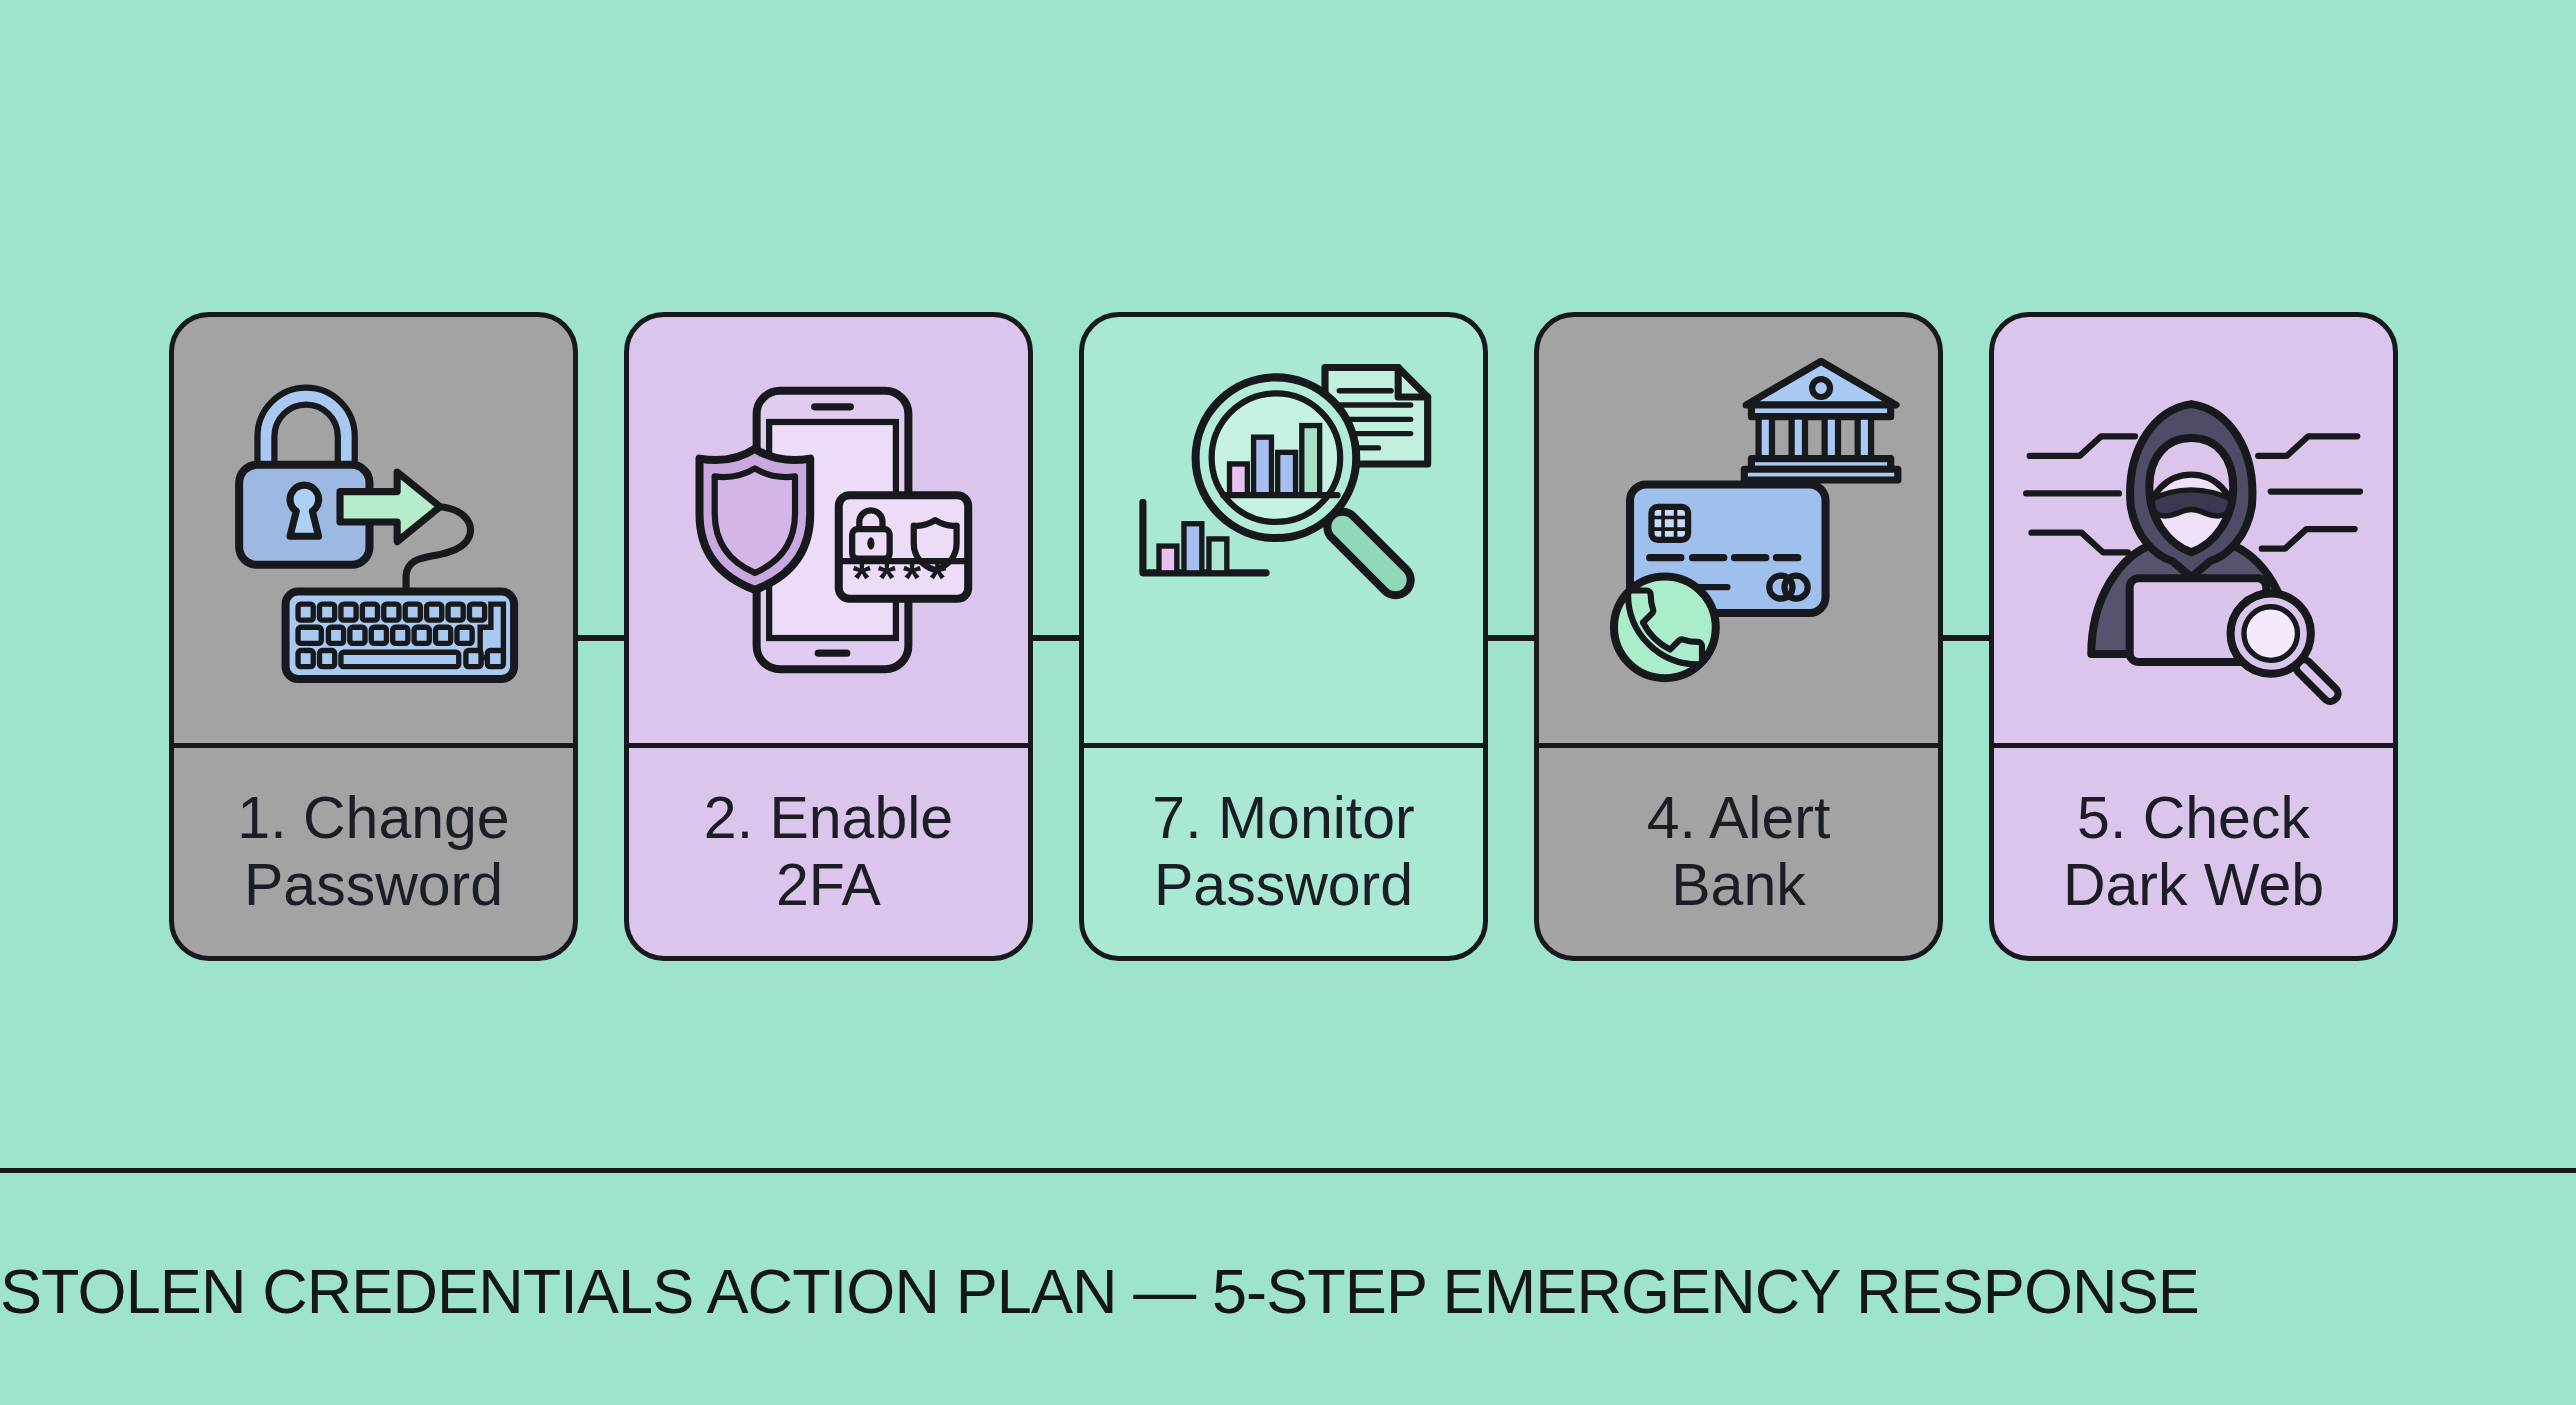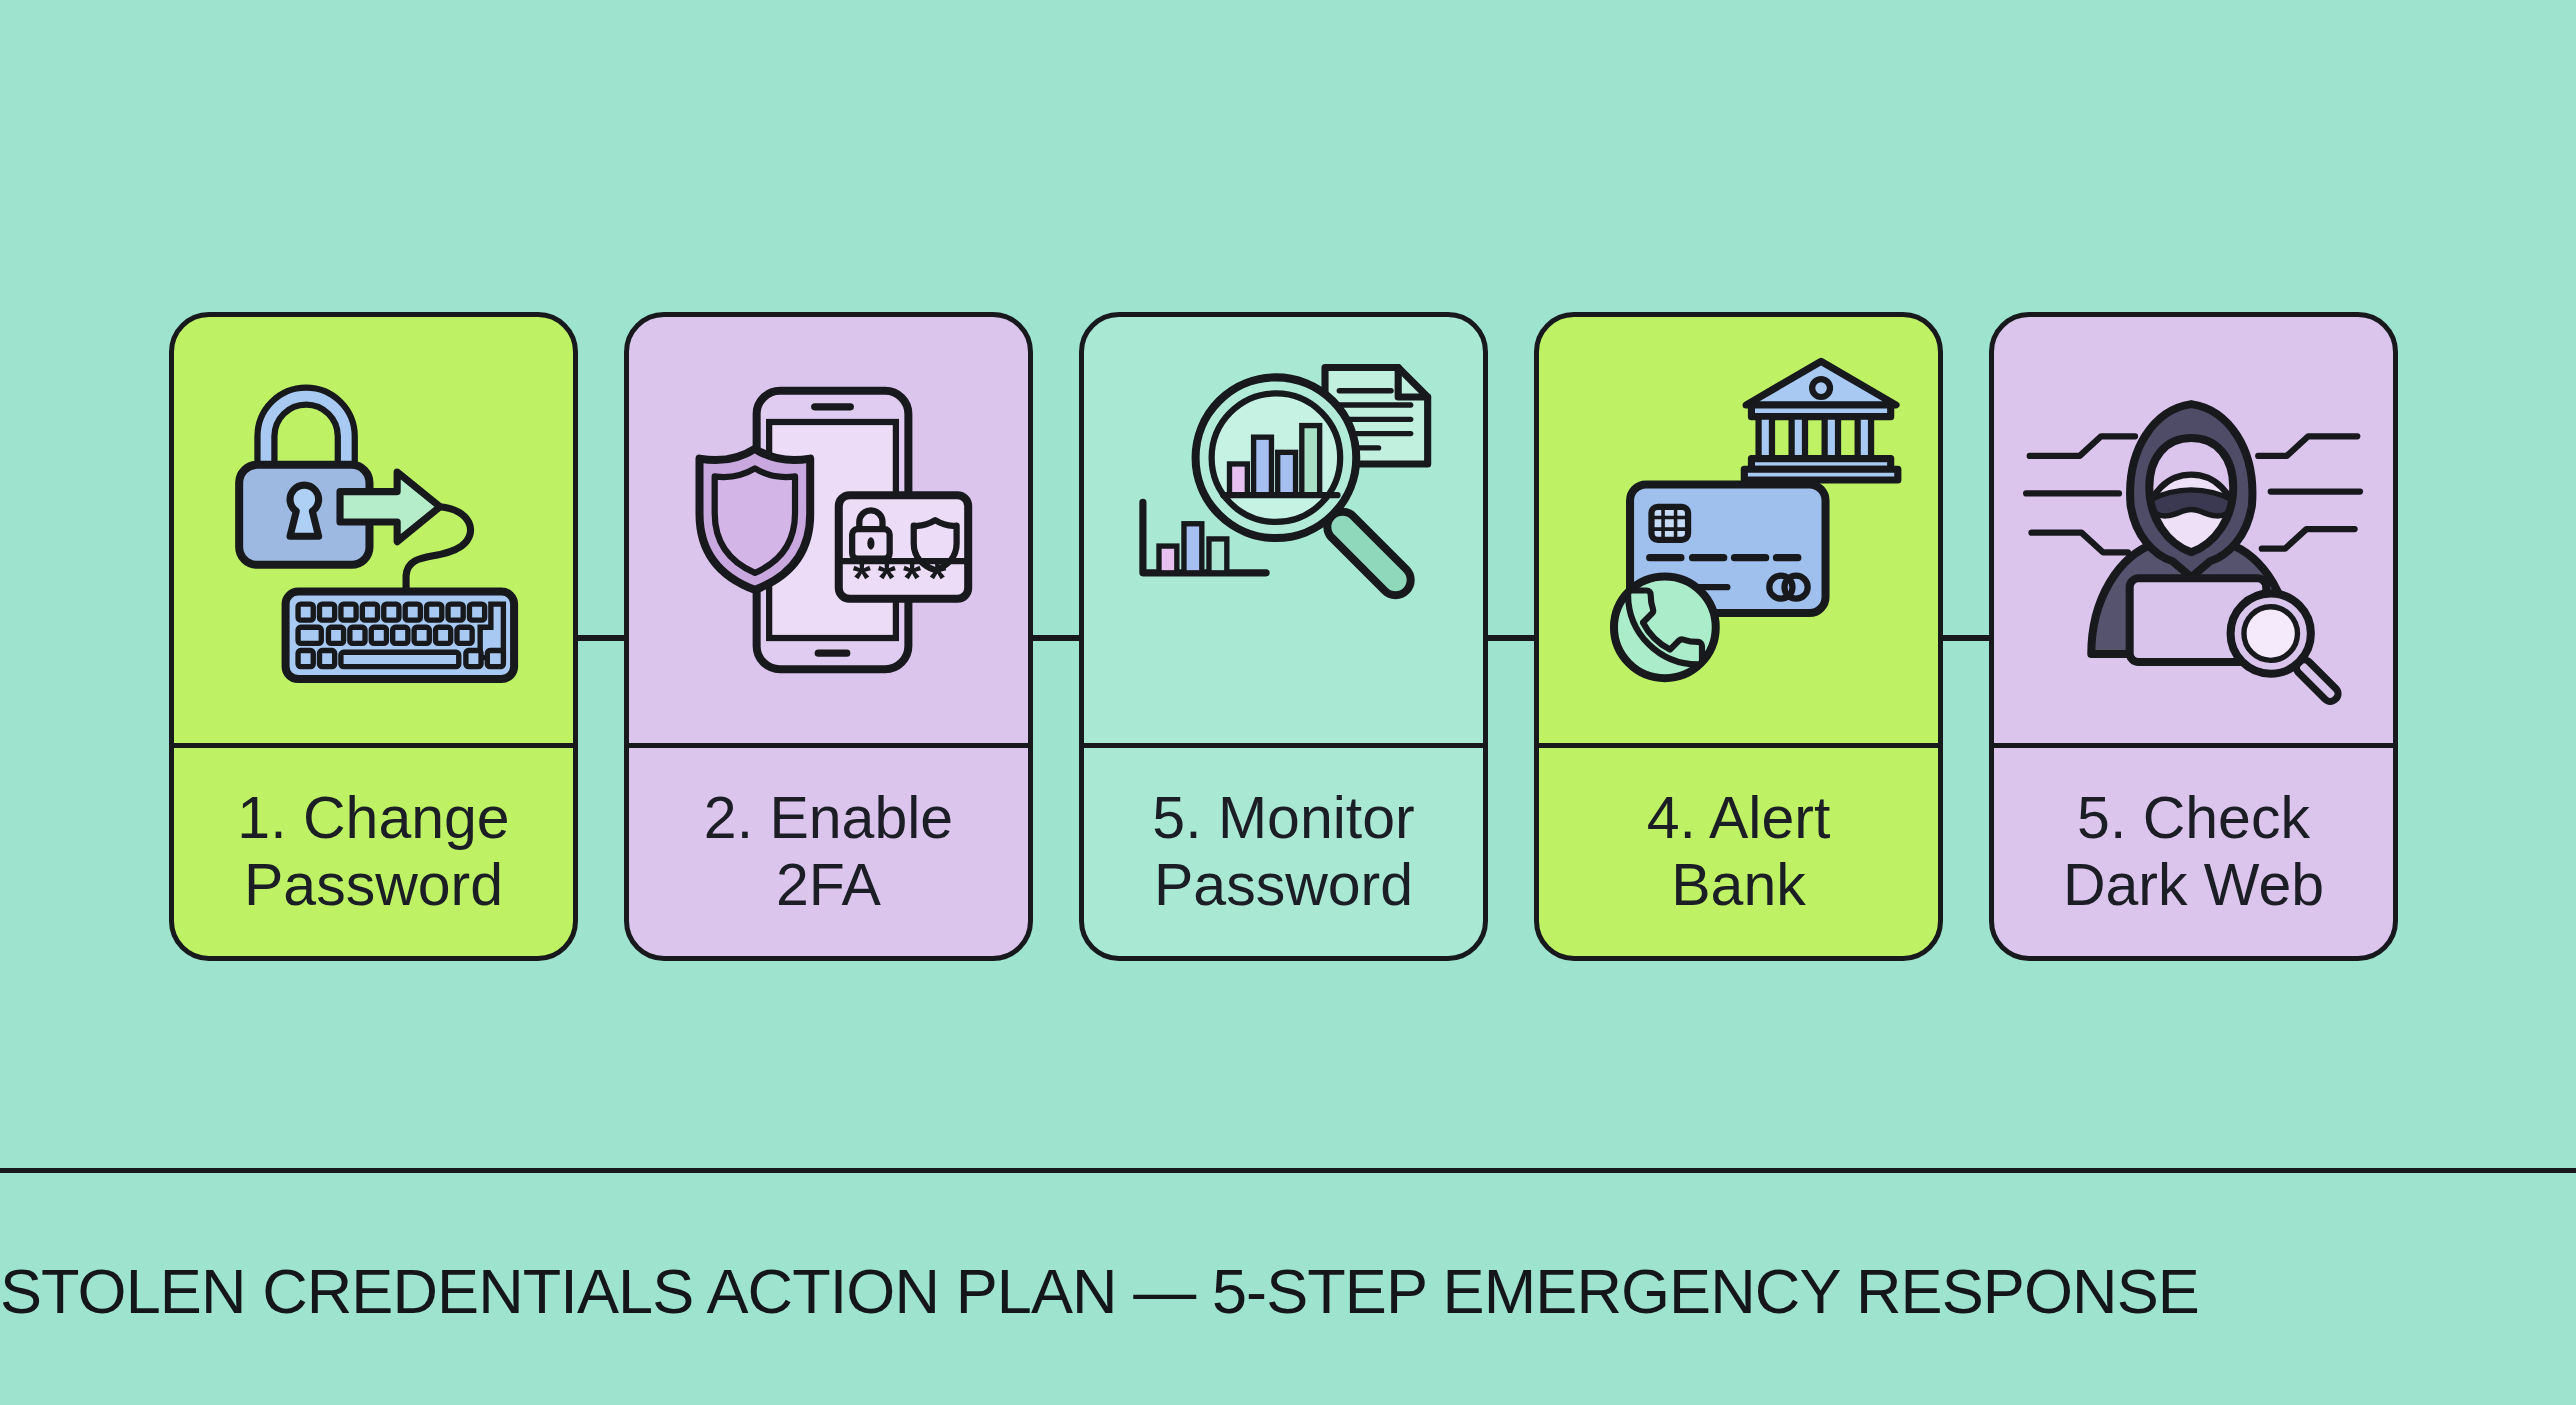--- a/index.html
+++ b/index.html
@@ -1,21 +1,21 @@
 <!DOCTYPE html>
 <html style="font-size:14.6px"><head>
 <meta charset="utf-8">
 <style>
   html,body{margin:0;padding:0;background:#9de3cd;}
   #canvas{position:relative;width:2576px;height:1405px;background:#9de3cd;overflow:hidden;
           font-family:"Liberation Sans",sans-serif;}
   .cards{position:absolute;left:169px;top:312px;display:flex;gap:46px;}
   .card{width:409px;height:649px;border:5.5px solid #17191d;border-radius:40px;box-sizing:border-box;
         display:flex;flex-direction:column;overflow:hidden;}
-  .card--blue{background:#bef264;justify-content:flex-end;}
+  .card--blue{background:#a3a3a3;justify-content:flex-end;}
   .card--purple{background:#dcc5ed;}
   .card--mint{background:#a9e8d3;}
   .card__icon{height:426px;flex:none;}
   .card__icon svg{width:100%;height:100%;display:block;}
   .card__label{flex:1;border-top:5.5px solid #17191d;display:flex;flex-direction:column;
                align-items:center;justify-content:center;font-size:59px;line-height:67px;
                color:#1b1e24;text-align:center;letter-spacing:0;}
   .connector{position:absolute;top:635px;height:6.4px;width:51px;background:#17191d;}
   .rule{position:absolute;left:0;top:1168px;width:2576px;height:4.6px;background:#17191d;}
   .title{position:absolute;left:0;top:1255px;width:2100px;text-align:center;font-size:63px;
@@ -138,21 +138,21 @@
               <rect x="163" y="159" width="20" height="35" fill="#e6c0ef"></rect>
               <rect x="190" y="129" width="20" height="65" fill="#a7bff0"></rect>
               <rect x="217" y="146" width="20" height="48" fill="#a7bff0"></rect>
               <rect x="244" y="116" width="20" height="78" fill="#a8e2c6"></rect>
             </g>
             <path class="ln" d="M156,194 H284" stroke-width="7"></path>
           </g>
         </svg>
       </div>
       <div class="card__label">
-        <span>5. Monitor</span>
+        <span>7. Monitor</span>
         <span>Password</span>
       </div>
     </div>
 
     <div class="card card--blue">
       <div class="card__icon">
         <svg viewBox="0 0 447 466">
           <g fill="#a8caf2" stroke="#17191d" stroke-width="8" stroke-linejoin="round">
             <path d="M316,44 L400,93 H232 Z"></path>
             <circle cx="316" cy="74" r="10" stroke-width="7"></circle>

